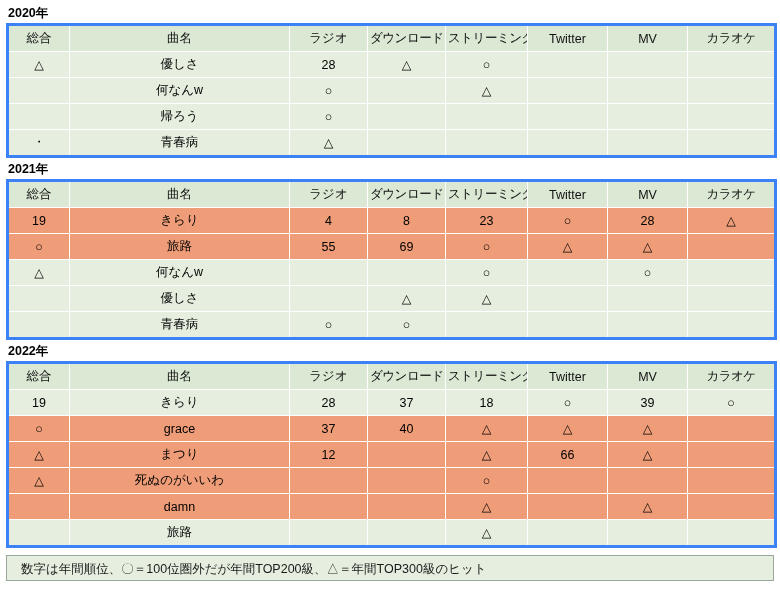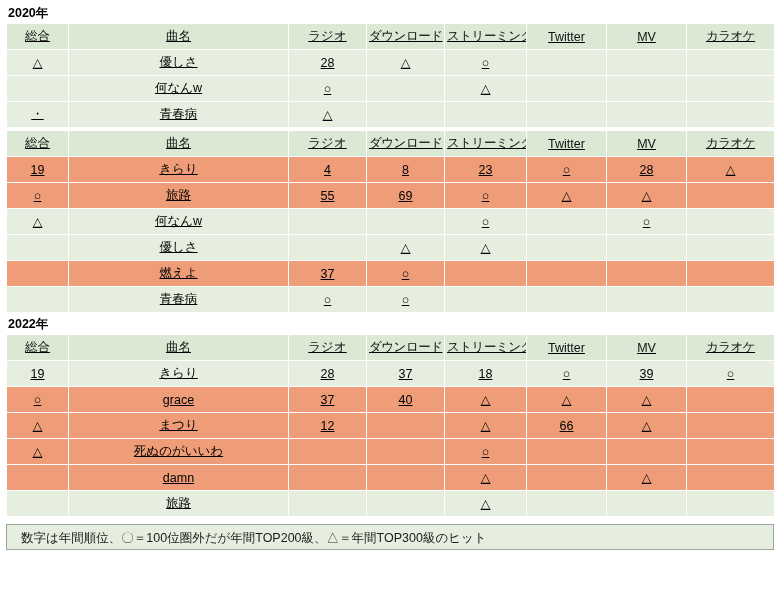--- a/index.html
+++ b/index.html
@@ -43,22 +43,21 @@
     font-size: 12.5px;
     text-align: center;
     vertical-align: middle;
     padding: 0 2px;
     font-weight: normal;
     overflow: hidden;
     white-space: nowrap;
   }
   
   table.grid {
-    border: 1px solid #3b82f6;
-    text-decoration: underline;
+    border: 3px solid #3b82f6;
   }
   .hdr td {
     background: #dbe8d4;
     font-weight: normal;
     color: #111;
   }
   .row-green td {
     background: #e6efdf;
   }
   .row-orange td {
@@ -139,33 +138,44 @@
               <td></td>
               <td class="c-song">何なんw</td>
               <td>○</td>
               <td></td>
               <td>△</td>
               <td></td>
               <td></td>
               <td></td>
             </tr>
             <tr class="row-green">
+              <td></td>
+              <td class="c-song">帰ろう</td>
+              <td>○</td>
+              <td></td>
+              <td></td>
+              <td></td>
+              <td></td>
+              <td></td>
+            </tr>
+            <tr class="row-green">
               <td>・</td>
               <td class="c-song">青春病</td>
               <td>△</td>
               <td></td>
               <td></td>
               <td></td>
               <td></td>
               <td></td>
             </tr>
           </tbody>
         </table>
       </div>
       <div class="section">
+        <div class="section-title">2021年</div>
         <table class="grid">
           <colgroup>
             <col class="c0">
             <col class="c1">
             <col class="c2">
             <col class="c3">
             <col class="c4">
             <col class="c5">
             <col class="c6">
             <col class="c7">
@@ -210,30 +220,20 @@
               <td></td>
               <td>○</td>
               <td></td>
             </tr>
             <tr class="row-green">
               <td></td>
               <td class="c-song">優しさ</td>
               <td></td>
               <td>△</td>
               <td>△</td>
-              <td></td>
-              <td></td>
-              <td></td>
-            </tr>
-            <tr class="row-orange">
-              <td></td>
-              <td class="c-song">燃えよ</td>
-              <td>37</td>
-              <td>○</td>
-              <td></td>
               <td></td>
               <td></td>
               <td></td>
             </tr>
             <tr class="row-green">
               <td></td>
               <td class="c-song">青春病</td>
               <td>○</td>
               <td>○</td>
               <td></td>

